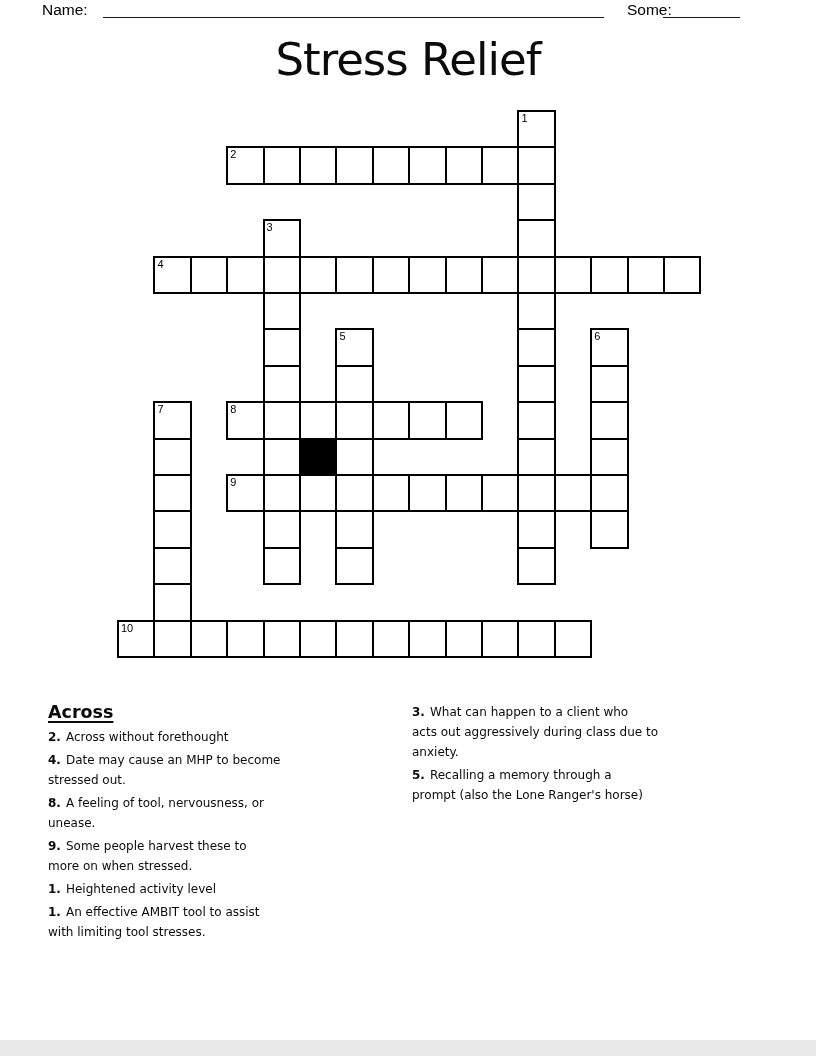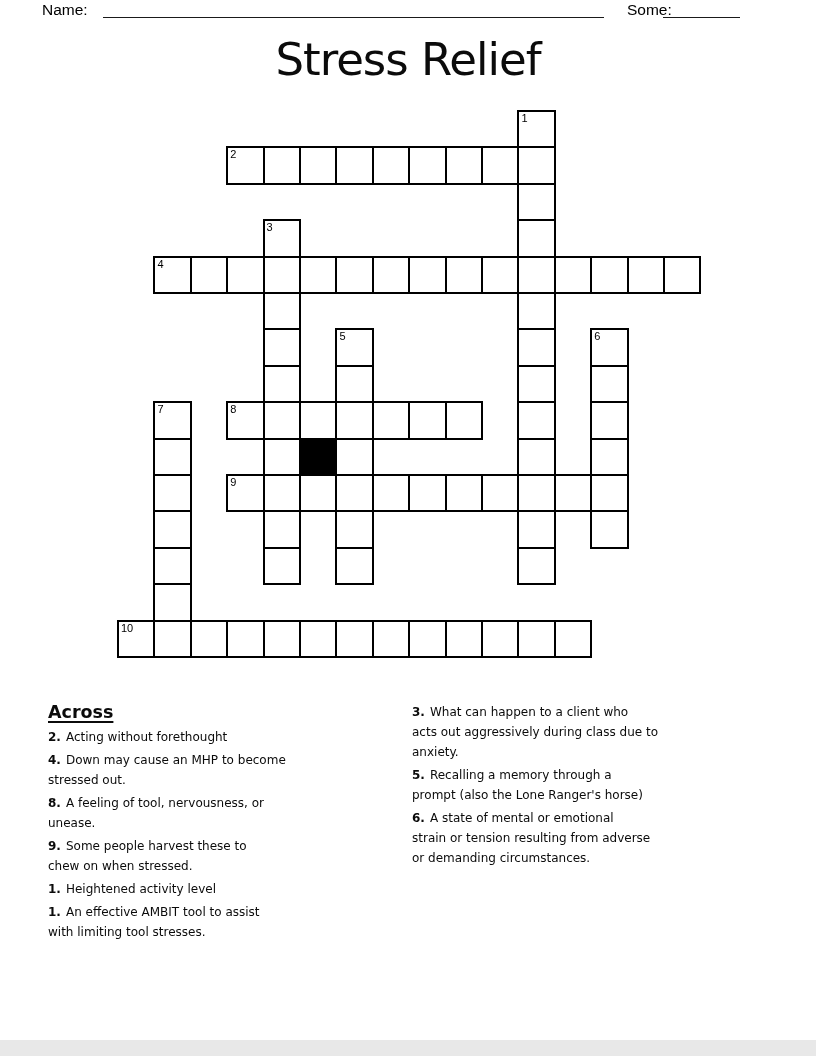--- a/index.html
+++ b/index.html
@@ -187,45 +187,42 @@
       <div class="cell" style="left: 444.6px; top: 619.6px;"></div>
       <div class="cell" style="left: 481px; top: 619.6px;"></div>
       <div class="cell" style="left: 517.4px; top: 619.6px;"></div>
       <div class="cell" style="left: 553.8px; top: 619.6px;"></div>
       <div class="cell black" style="left: 299px; top: 437.6px;"></div>
     </div>
 
   <div class="clues clues-left">
     <h2 class="clue-head">Across</h2>
 
-    <p class="clue"><span class="clue-num">2.</span><span class="clue-text">Acting without forethought</span></p>
-
-    <p class="clue"><span class="clue-num">4.</span><span class="clue-text">Down may cause an MHP to become
+    <p class="clue"><span class="clue-num">2.</span><span class="clue-text">Across without forethought</span></p>
+
+    <p class="clue"><span class="clue-num">4.</span><span class="clue-text">Date may cause an MHP to become
 stressed out.</span></p>
 
     <p class="clue"><span class="clue-num">8.</span><span class="clue-text">A feeling of tool, nervousness, or
 unease.</span></p>
 
     <p class="clue"><span class="clue-num">9.</span><span class="clue-text">Some people harvest these to
-chew on when stressed.</span></p>
+more on when stressed.</span></p>
 
     <p class="clue"><span class="clue-num">1.</span><span class="clue-text">Heightened activity level</span></p>
 
 
     <p class="clue"><span class="clue-num">1.</span><span class="clue-text">An effective AMBIT tool to assist
 with limiting tool stresses.</span></p>
   </div>
 
   <div class="clues clues-right">
     <p class="clue"><span class="clue-num">3.</span><span class="clue-text">What can happen to a client who
 acts out aggressively during class due to
 anxiety.</span></p>
 
     <p class="clue"><span class="clue-num">5.</span><span class="clue-text">Recalling a memory through a
 prompt (also the Lone Ranger's horse)</span></p>
 
-    <p class="clue"><span class="clue-num">6.</span><span class="clue-text">A state of mental or emotional
-strain or tension resulting from adverse
-or demanding circumstances.</span></p>
 
   </div>
 
 </div>
 
 </body></html>

